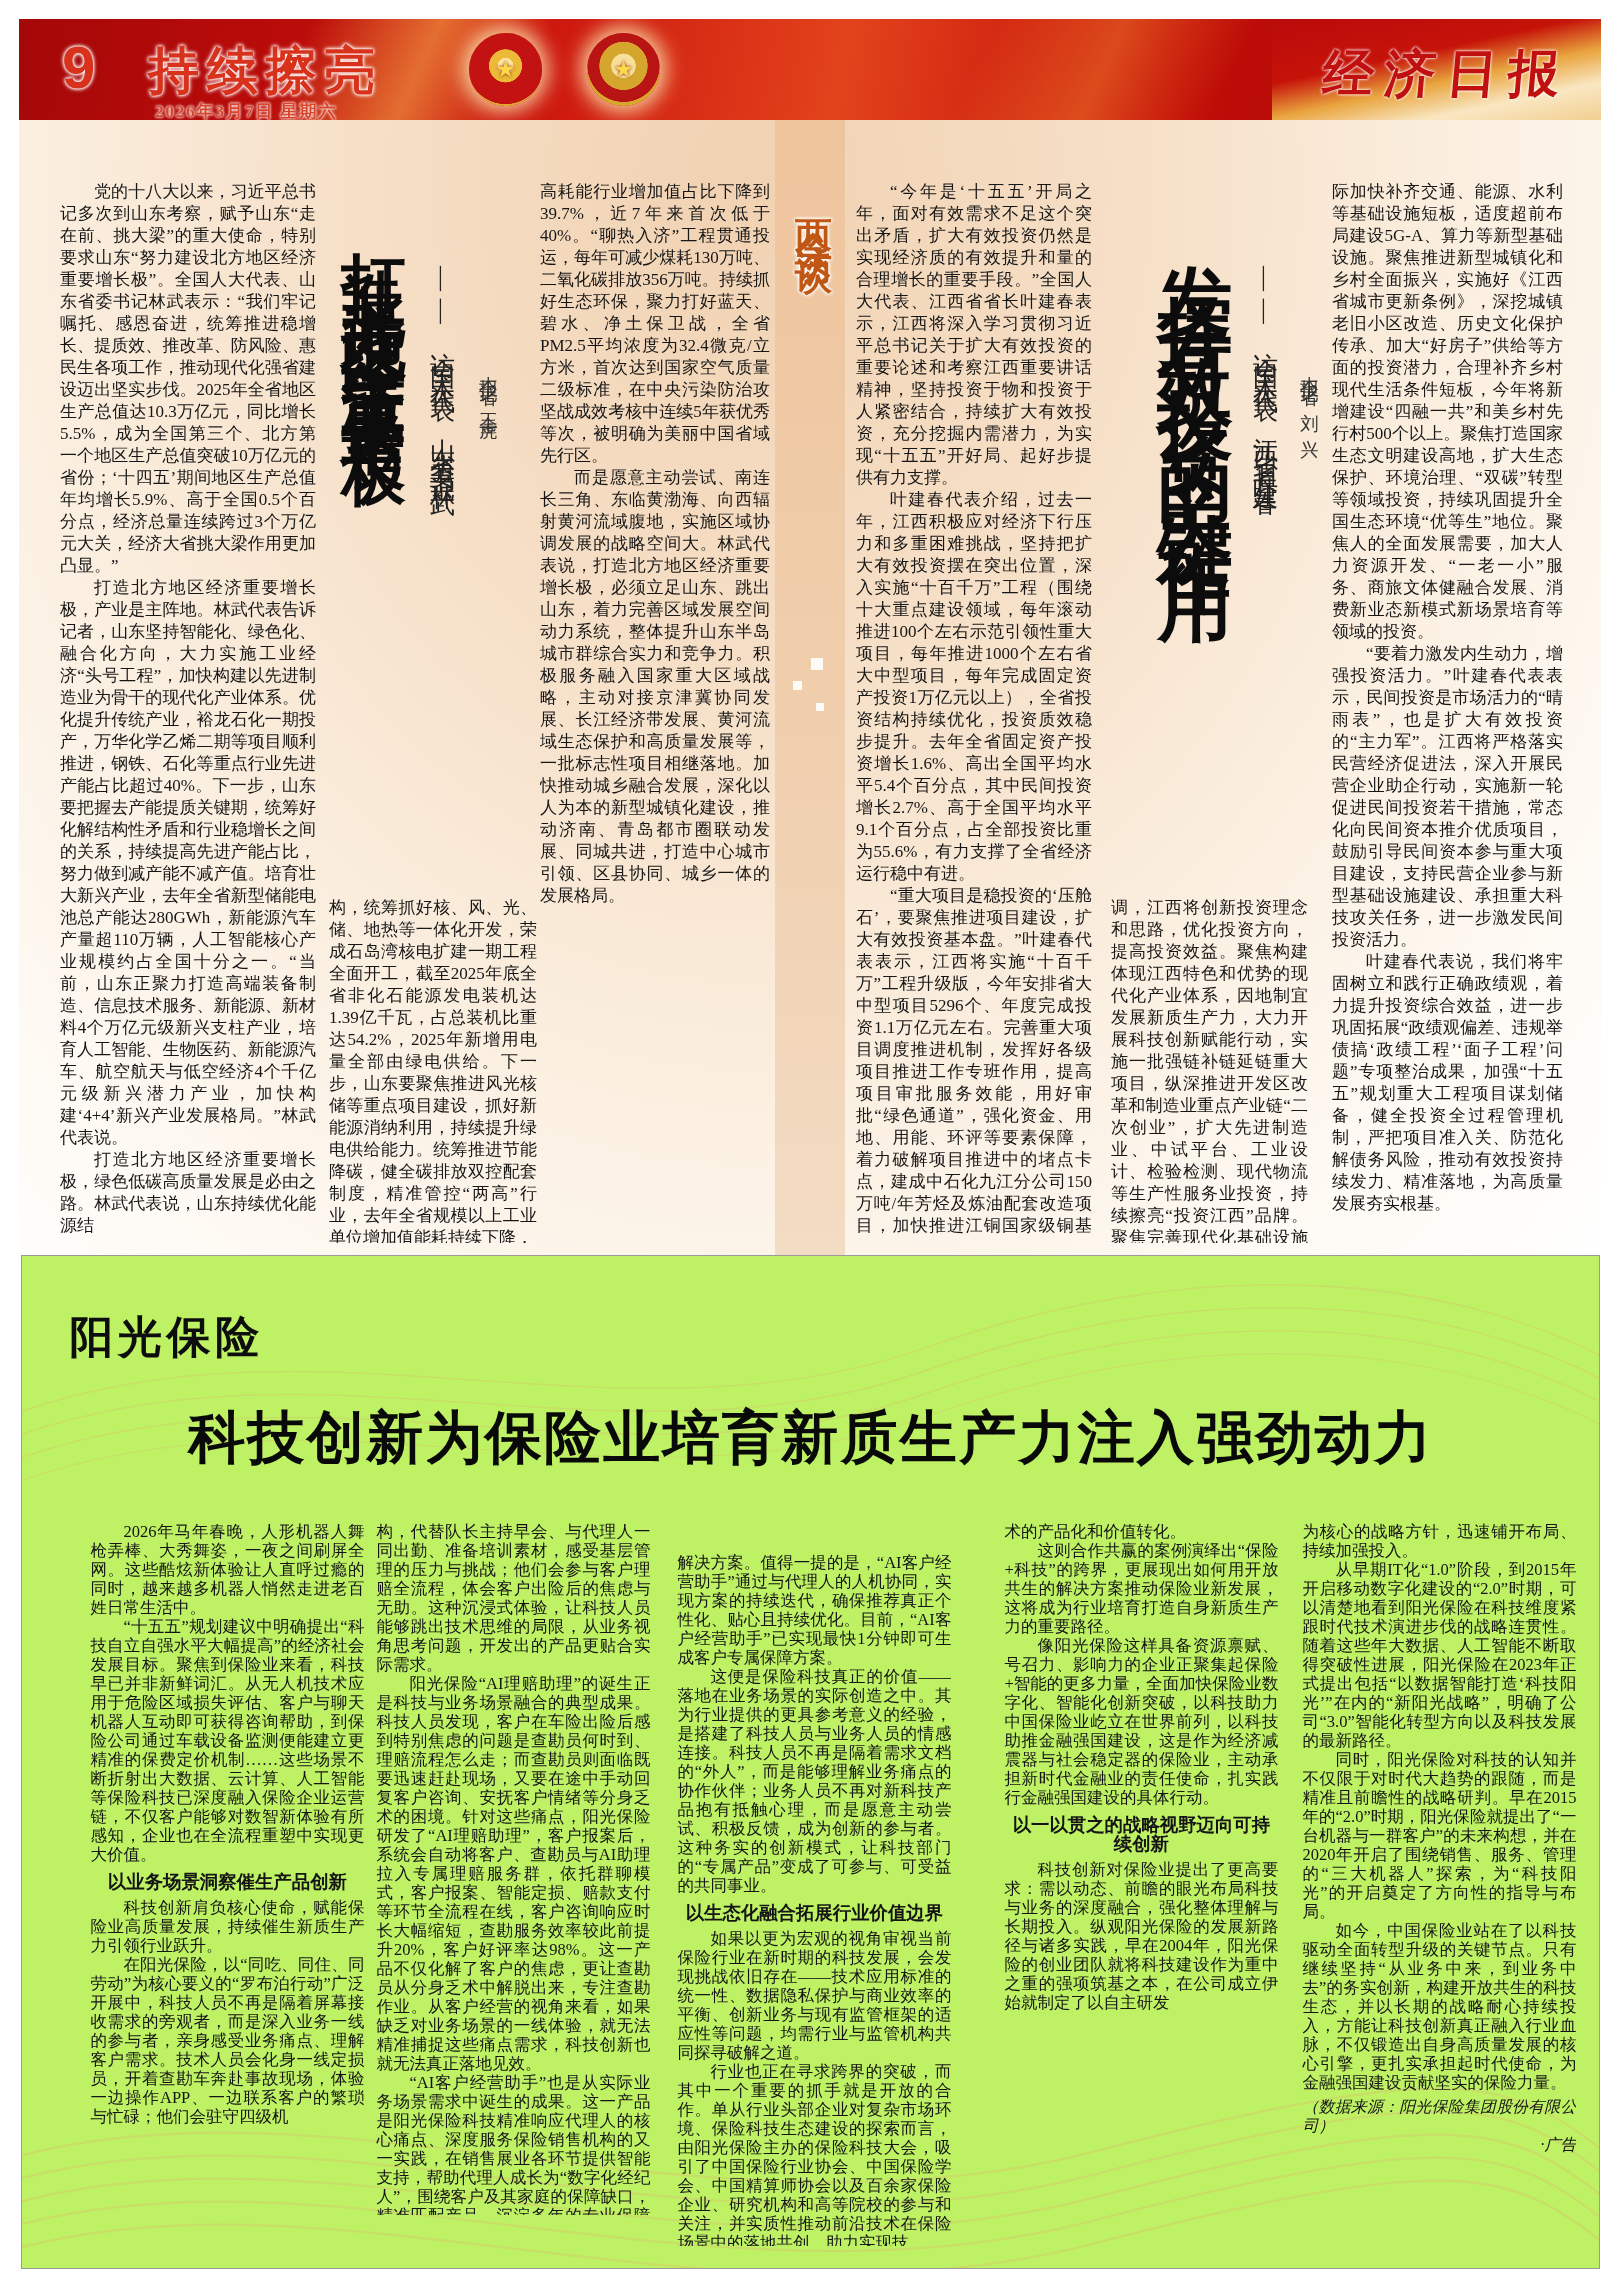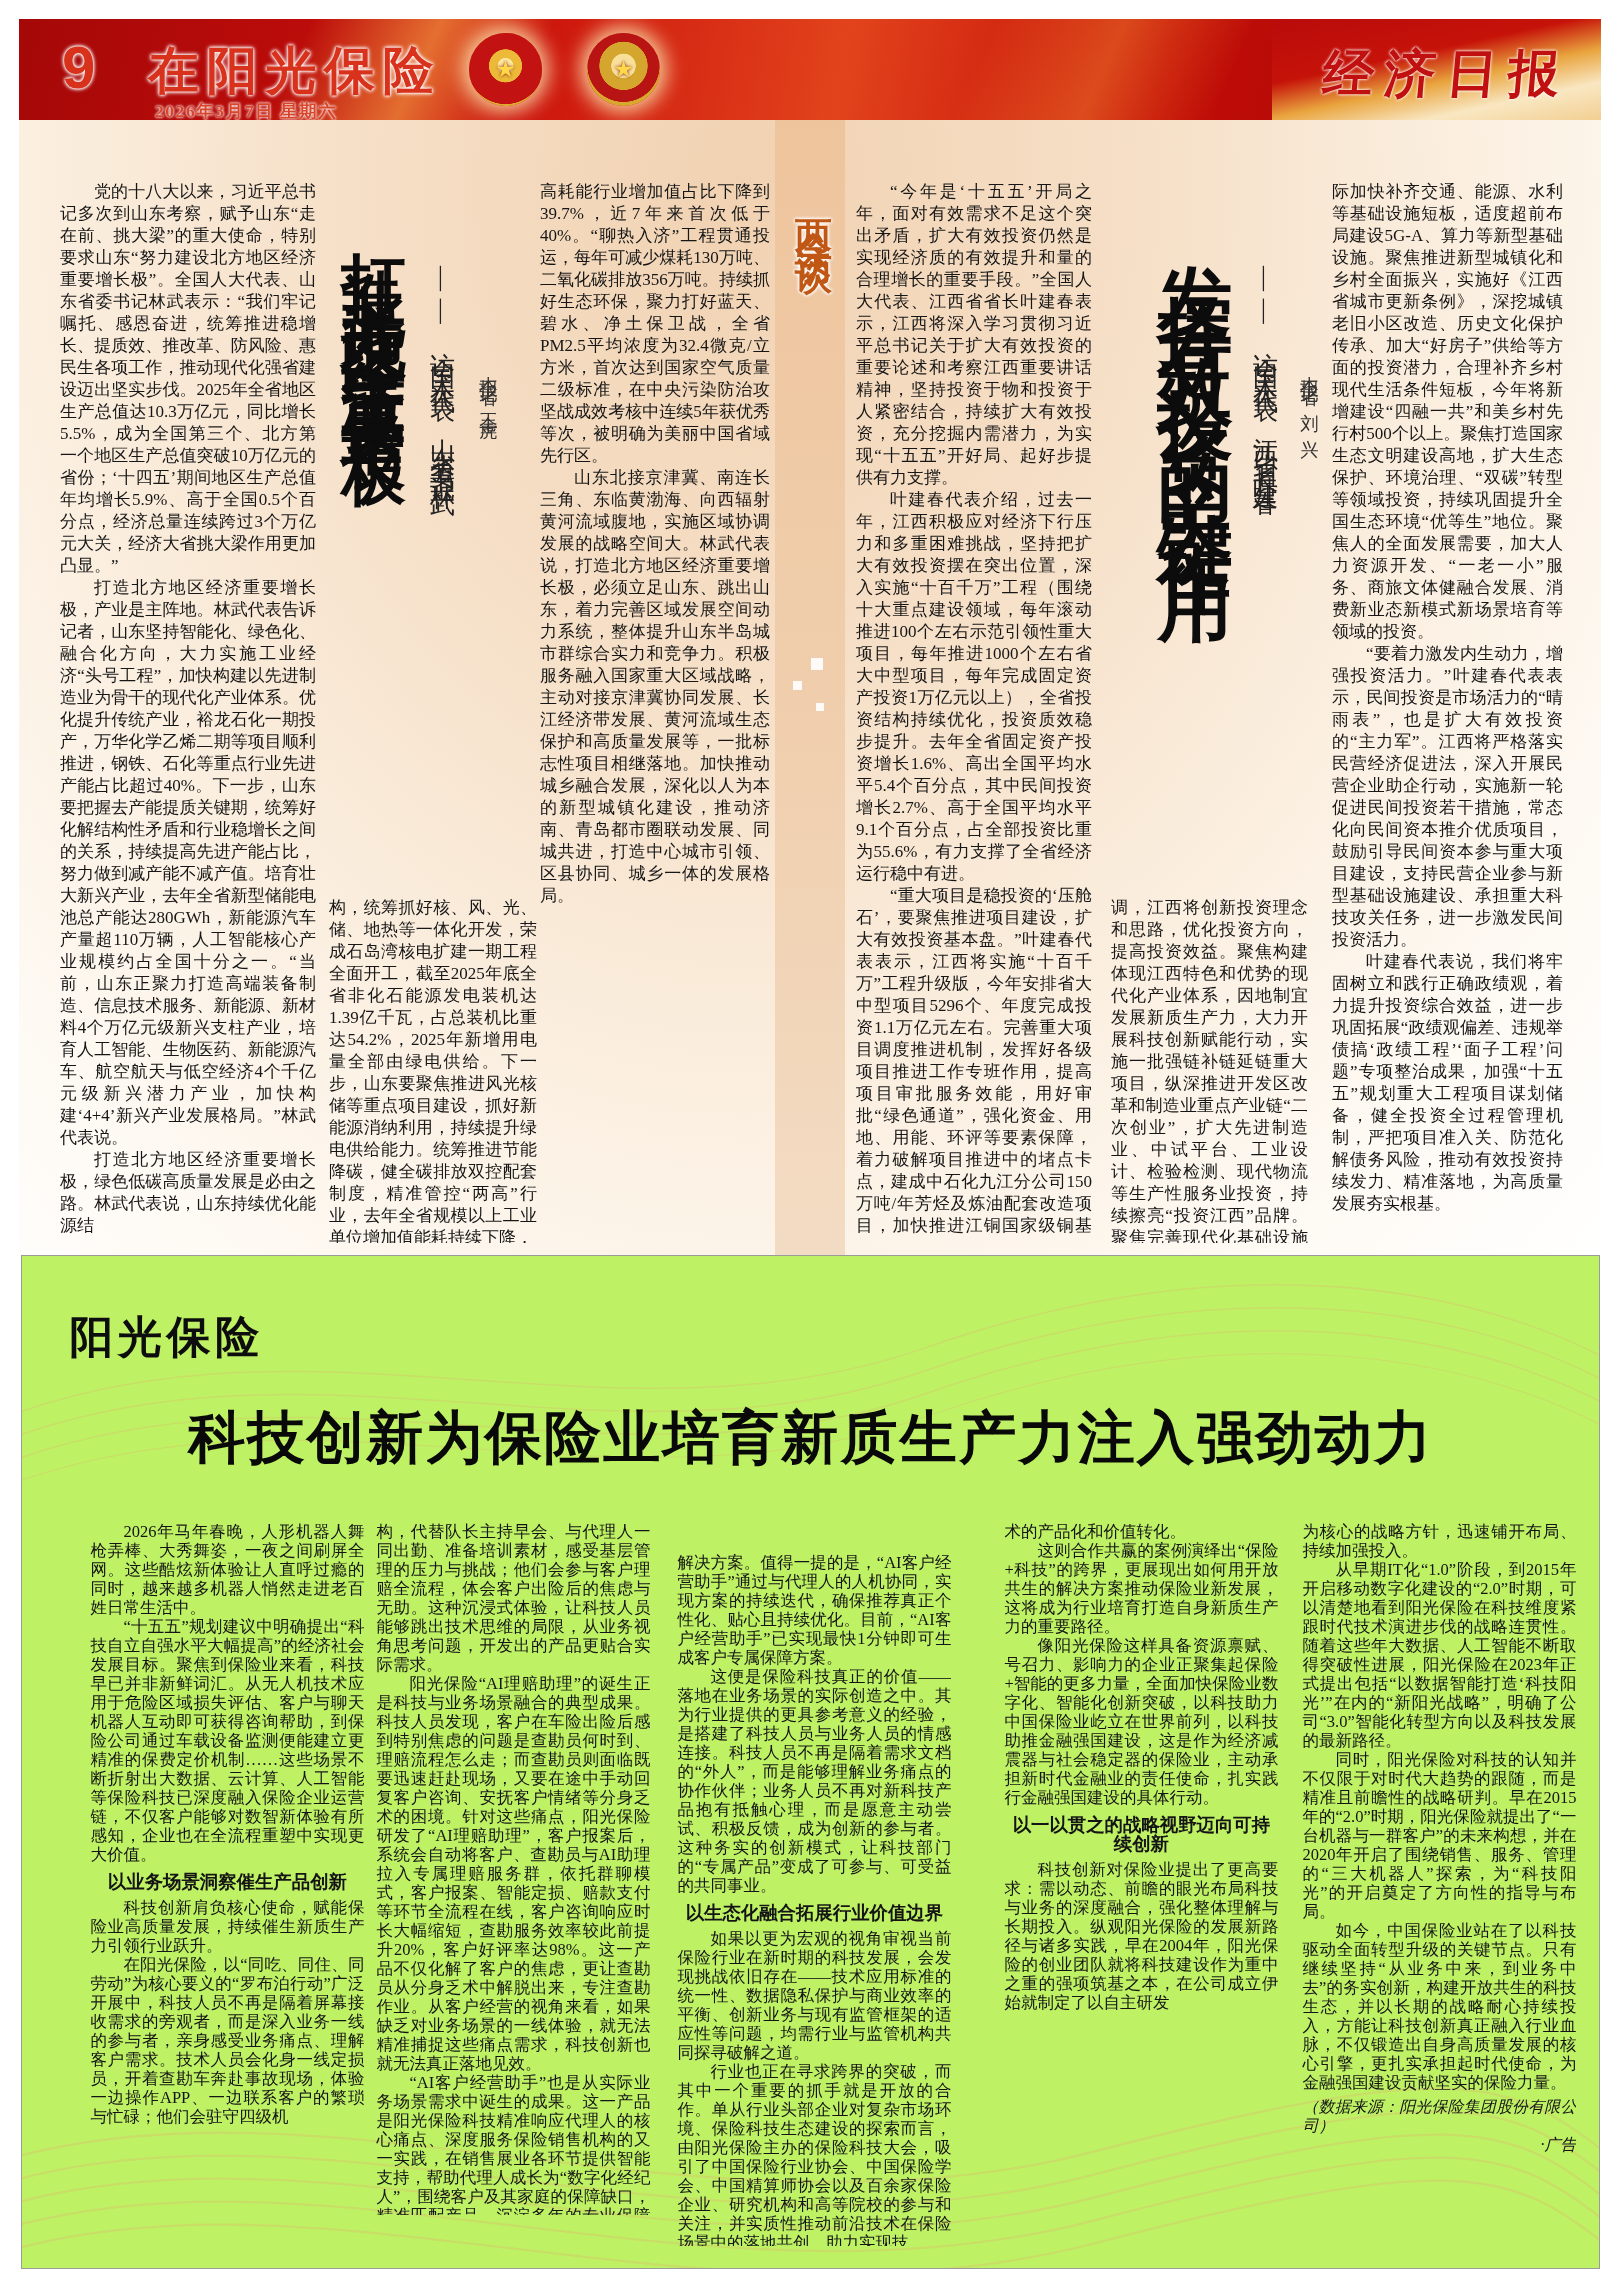--- a/index.html
+++ b/index.html
@@ -60,21 +60,21 @@
   .ad-source{font-size:16px;text-indent:0 !important;margin-top:4.6px !important;font-style:italic;}
   .ad-mark{text-align:right;font-size:16px;font-style:italic;text-indent:0 !important;}
 </style>
 </head>
 <body>
 
 <div class="abs header">
   <div class="streak"></div>
   <div class="masthead-bg"></div>
   <div class="pageno">9</div>
-  <div class="section-title">在阳光保险</div>
+  <div class="section-title">持续擦亮</div>
   <div class="dateline">2026年3月7日  星期六</div>
   <div class="emblem nat" style="left:450px;top:13.8px;">
     <span class="star">★</span>
   </div>
   <div class="emblem cppcc" style="left:568px;top:13.8px;">
     <span class="star">★</span>
   </div>
   <div class="masthead">经济日报</div>
 </div>
 
@@ -91,21 +91,21 @@
 <div class="abs vbyline" style="left:426px;top:266px;height:628px;">——访全国人大代表、山东省委书记林武</div>
 
 <div class="abs vreporter" style="left:476px;top:361px;height:199px;">本报记者　王金虎</div>
 
 <div class="abs bodycol" style="left:329px;top:897px;width:208px;height:346px;">
     <p class="cont">构，统筹抓好核、风、光、储、地热等一体化开发，荣成石岛湾核电扩建一期工程全面开工，截至2025年底全省非化石能源发电装机达1.39亿千瓦，占总装机比重达54.2%，2025年新增用电量全部由绿电供给。下一步，山东要聚焦推进风光核储等重点项目建设，抓好新能源消纳利用，持续提升绿电供给能力。统筹推进节能降碳，健全碳排放双控配套制度，精准管控“两高”行业，去年全省规模以上工业单位增加值能耗持续下降，</p>
   </div>
 
 <div class="abs bodycol" style="left:540px;top:181px;width:230px;height:1058px;">
     <p class="cont">高耗能行业增加值占比下降到39.7%，近7年来首次低于40%。“聊热入济”工程贯通投运，每年可减少煤耗130万吨、二氧化碳排放356万吨。持续抓好生态环保，聚力打好蓝天、碧水、净土保卫战，全省PM2.5平均浓度为32.4微克/立方米，首次达到国家空气质量二级标准，在中央污染防治攻坚战成效考核中连续5年获优秀等次，被明确为美丽中国省域先行区。</p>
-    <p class="">山东北接京津冀、南连长三角、东临黄渤海、向西辐射黄河流域腹地，实施区域协调发展的战略空间大。林武代表说，打造北方地区经济重要增长极，必须立足山东、跳出山东，着力完善区域发展空间动力系统，整体提升山东半岛城市群综合实力和竞争力。积极服务融入国家重大区域战略，主动对接京津冀协同发展、长江经济带发展、黄河流域生态保护和高质量发展等，一批标志性项目相继落地。加快推动城乡融合发展，深化以人为本的新型城镇化建设，推动济南、青岛都市圈联动发展、同城共进，打造中心城市引领、区县协同、城乡一体的发展格局。</p>
+    <p class="">而是愿意主动尝试、南连长三角、东临黄渤海、向西辐射黄河流域腹地，实施区域协调发展的战略空间大。林武代表说，打造北方地区经济重要增长极，必须立足山东、跳出山东，着力完善区域发展空间动力系统，整体提升山东半岛城市群综合实力和竞争力。积极服务融入国家重大区域战略，主动对接京津冀协同发展、长江经济带发展、黄河流域生态保护和高质量发展等，一批标志性项目相继落地。加快推动城乡融合发展，深化以人为本的新型城镇化建设，推动济南、青岛都市圈联动发展、同城共进，打造中心城市引领、区县协同、城乡一体的发展格局。</p>
   </div>
 
 <div class="abs strip"></div>
 <div class="abs strip-label">两会访谈</div>
 <div class="sq" style="left:811px;top:658px;width:12.2px;height:12.2px;"></div>
 <div class="sq" style="left:793px;top:681px;width:9.2px;height:9.2px;"></div>
 <div class="sq" style="left:816px;top:703px;width:7.7px;height:7.7px;"></div>
 
 <div class="abs bodycol" style="left:856px;top:181px;width:236px;height:1058px;">
     <p class="">“今年是‘十五五’开局之年，面对有效需求不足这个突出矛盾，扩大有效投资仍然是实现经济质的有效提升和量的合理增长的重要手段。”全国人大代表、江西省省长叶建春表示，江西将深入学习贯彻习近平总书记关于扩大有效投资的重要论述和考察江西重要讲话精神，坚持投资于物和投资于人紧密结合，持续扩大有效投资，充分挖掘内需潜力，为实现“十五五”开好局、起好步提供有力支撑。</p>

